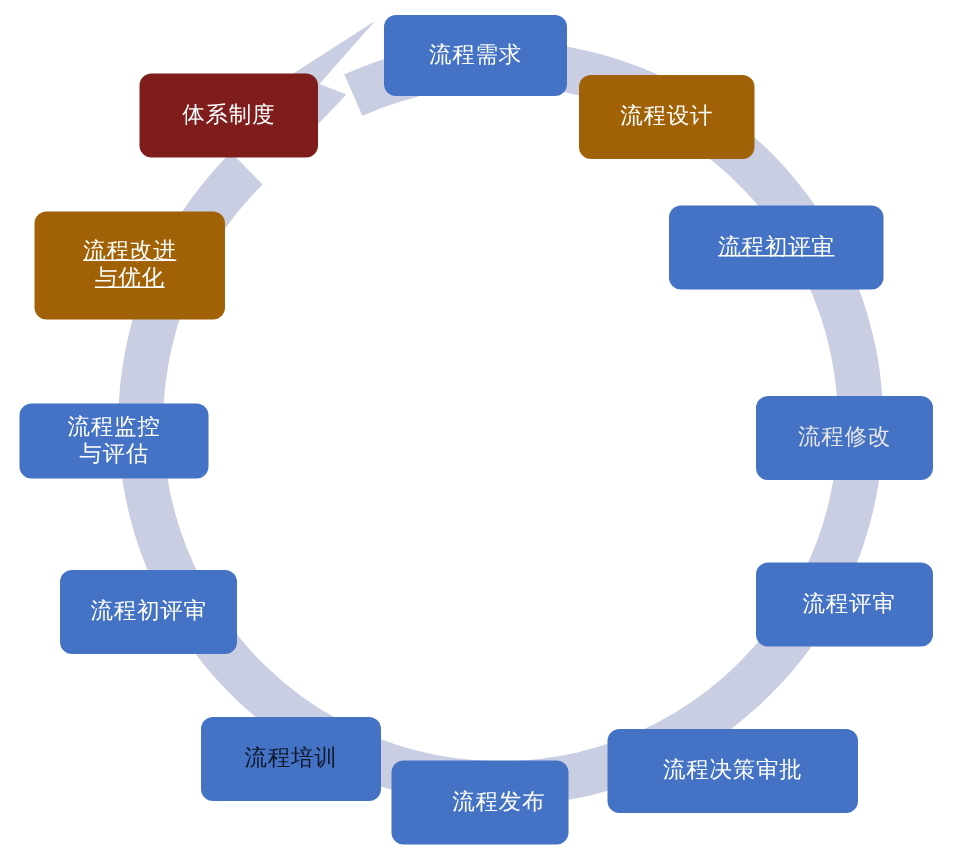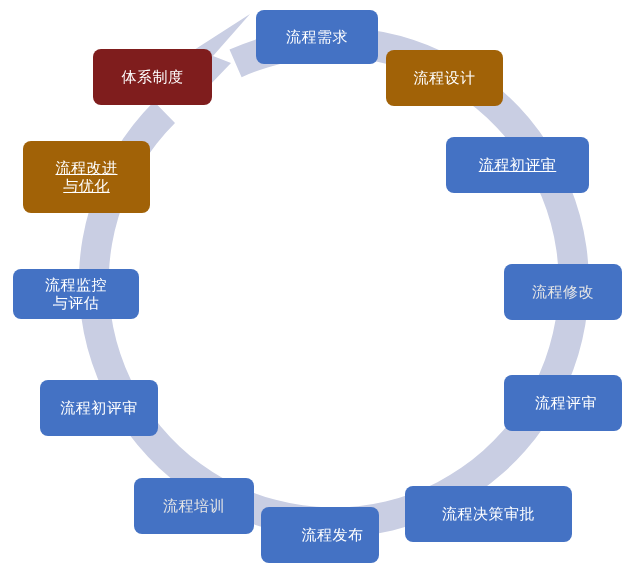--- a/index.html
+++ b/index.html
@@ -72,21 +72,21 @@
   </svg>
 
   <div id="nodes-root">
       <div class="node" style="left: 256px; top: 10px; width: 122px; height: 54px; background: rgb(68, 114, 196); color: rgb(255, 255, 255);">流程需求</div>
       <div class="node" style="left: 386px; top: 50px; width: 117px; height: 56px; background: #a16207; color: rgb(255, 255, 255);">流程设计</div>
       <div class="node" style="left: 446px; top: 137px; width: 143px; height: 56px; background: rgb(68, 114, 196); color: rgb(255, 255, 255); text-decoration: underline;">流程初评审</div>
       <div class="node" style="left: 504px; top: 264px; width: 118px; height: 56px; background: rgb(68, 114, 196); color: #e5e5e5;">流程修改</div>
       <div class="node" style="left: 504px; top: 375px; width: 118px; height: 56px; background: rgb(68, 114, 196); color: rgb(255, 255, 255); padding-left: 16px;">流程评审</div>
       <div class="node" style="left: 405px; top: 473px; width: 167px; height: 56px; background: rgb(68, 114, 196); color: rgb(255, 255, 255); margin-top: 13px;">流程决策审批</div>
       <div class="node" style="left: 261px; top: 507px; width: 118px; height: 56px; background: rgb(68, 114, 196); color: rgb(255, 255, 255); padding-left: 35px;">流程发布</div>
-      <div class="node" style="left: 134px; top: 478px; width: 120px; height: 56px; background: rgb(68, 114, 196); color: #e5e5e5;">流程培训</div>
+      <div class="node" style="left: 134px; top: 478px; width: 120px; height: 56px; background: rgb(68, 114, 196); color: #0f172a;">流程培训</div>
       <div class="node" style="left: 40px; top: 380px; width: 118px; height: 56px; background: rgb(68, 114, 196); color: rgb(255, 255, 255);">流程初评审</div>
       <div class="node two-line" style="left: 13px; top: 269px; width: 126px; height: 50px; background: rgb(68, 114, 196); color: rgb(255, 255, 255);">流程监控
 与评估</div>
       <div class="node two-line" style="left: 23px; top: 141px; width: 127px; height: 72px; background: #a16207; color: rgb(255, 255, 255); text-decoration: underline;">流程改进
 与优化</div>
       <div class="node" style="left: 93px; top: 49px; width: 119px; height: 56px; background: #7f1d1d; color: rgb(255, 255, 255);">体系制度</div>
     </div>
 
 </div>
 

